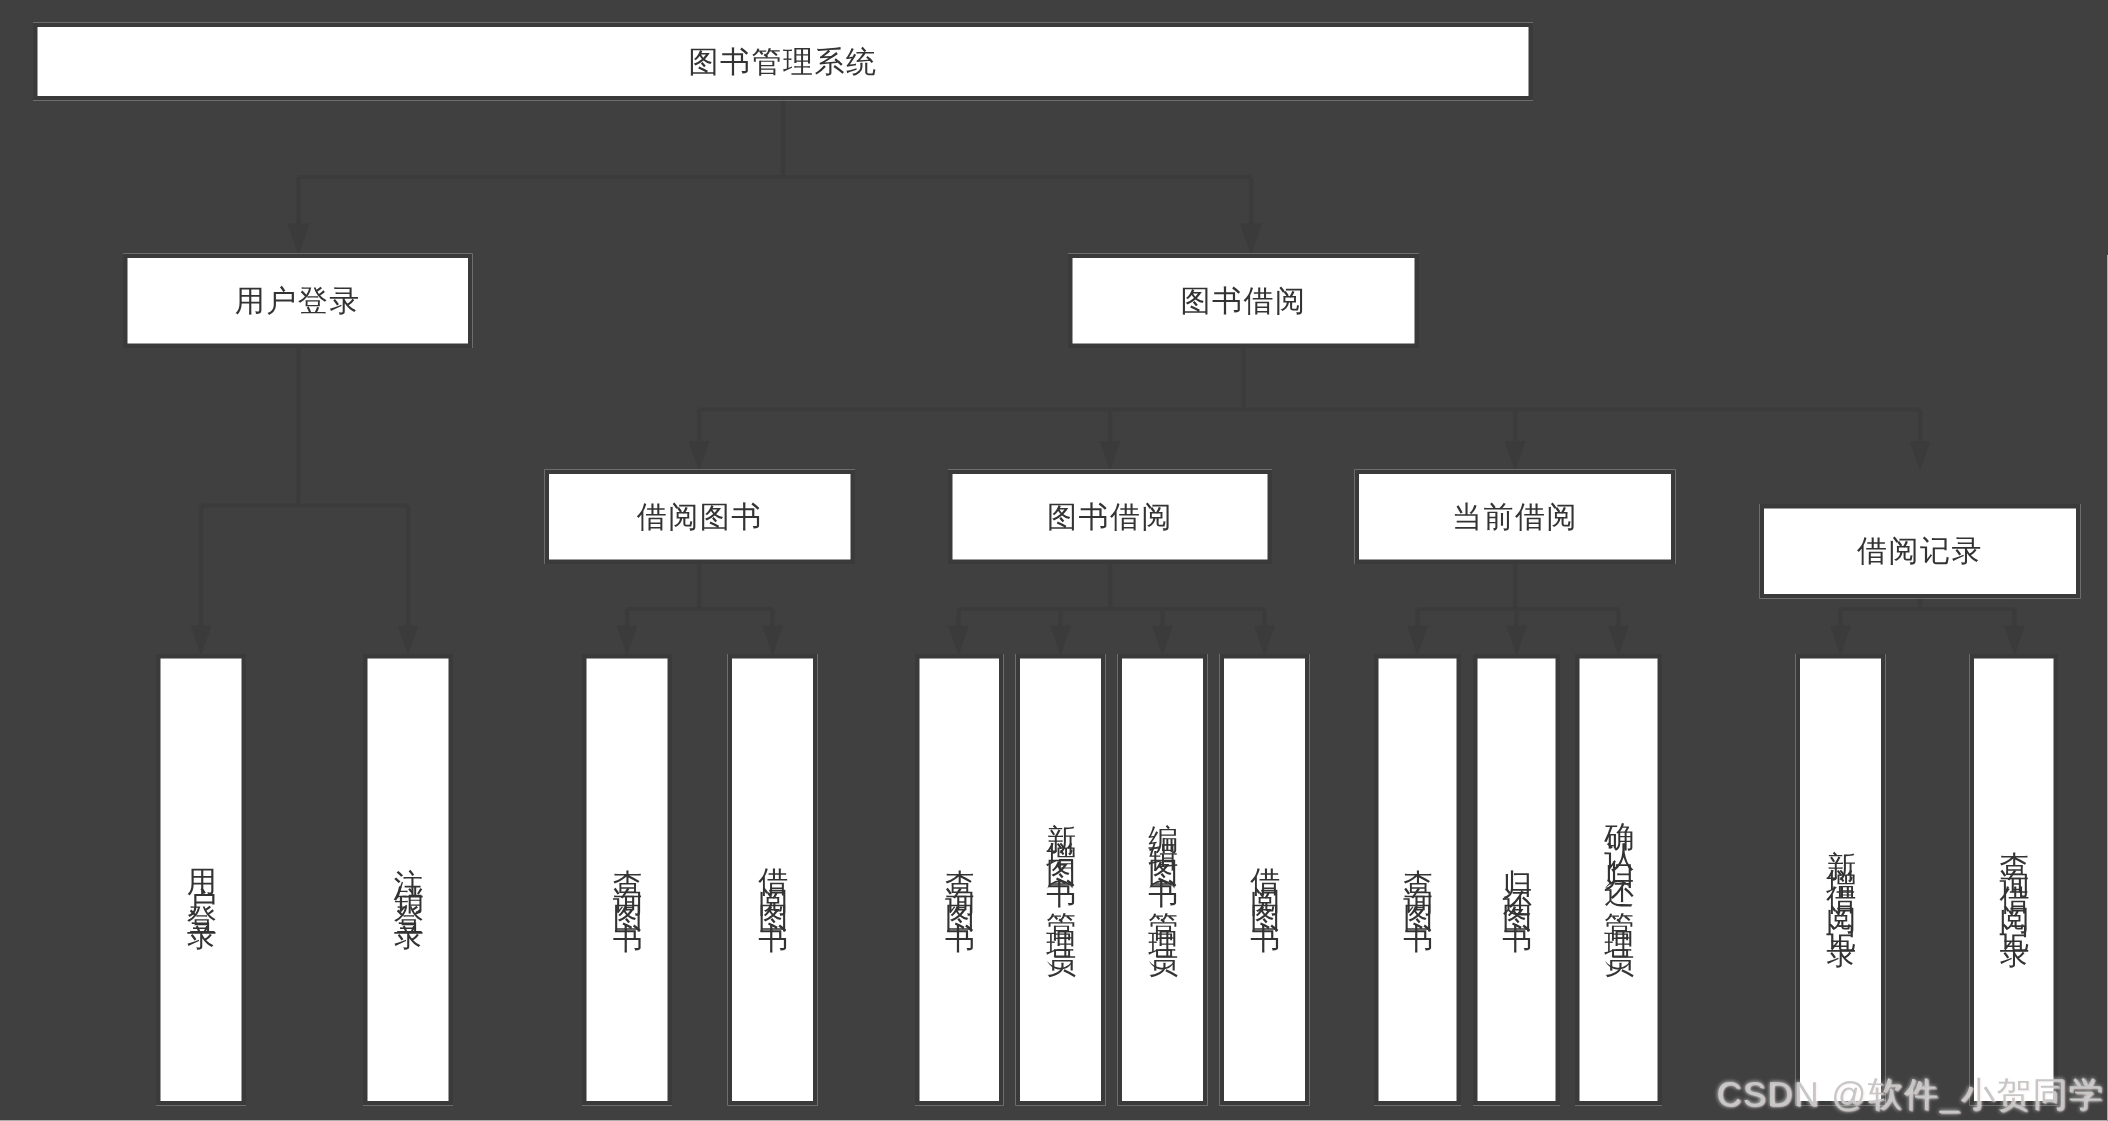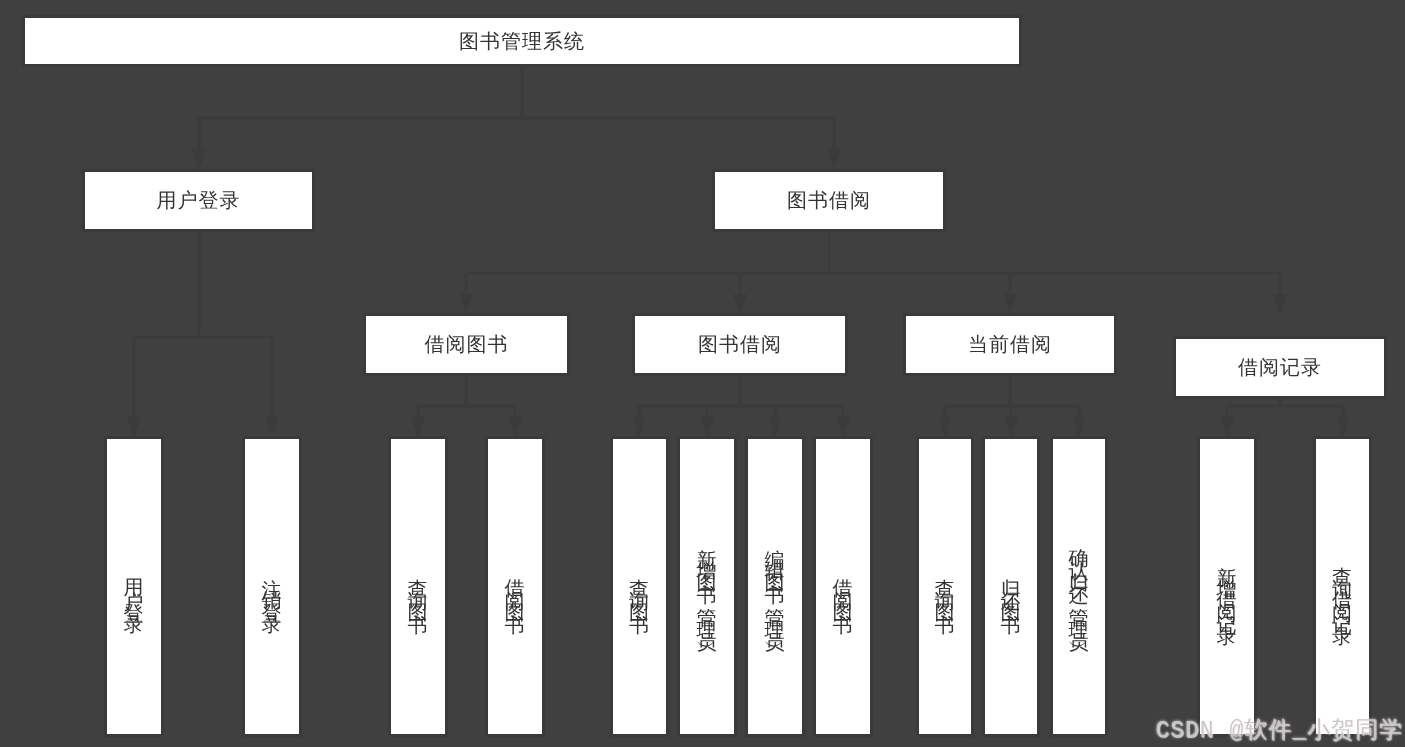--- a/index.html
+++ b/index.html
@@ -49,21 +49,20 @@
   }
   .watermark {
     position: absolute;
     right: 2px;
     bottom: 2px;
     font-size: 23px;
     letter-spacing: 1px;
     color: #c7c7c7;
     text-shadow: 0 0 3px rgba(255,255,255,0.95), 1px 1px 1px rgba(255,230,230,0.7);
     white-space: nowrap;
-    font-family: Liberation Mono, monospace;
   }
 
   
   #n-root            { left: 22px;   top: 15px;  width: 1000px; height: 52px; }
   #n-user-login      { left: 82px;   top: 169px; width: 233px;  height: 63px; }
   #n-book-mgmt       { left: 712px;  top: 169px; width: 234px;  height: 63px; }
   #n-new-book-rec    { left: 363px;  top: 313px; width: 207px;  height: 63px; }
   #n-book-borrow     { left: 632px;  top: 313px; width: 216px;  height: 63px; text-align: right; }
   #n-current-borrow  { left: 903px;  top: 313px; width: 214px;  height: 63px; }
   #n-borrow-records  { left: 1173px; top: 313px; width: 214px;  height: 63px; margin-top: 23px; }

